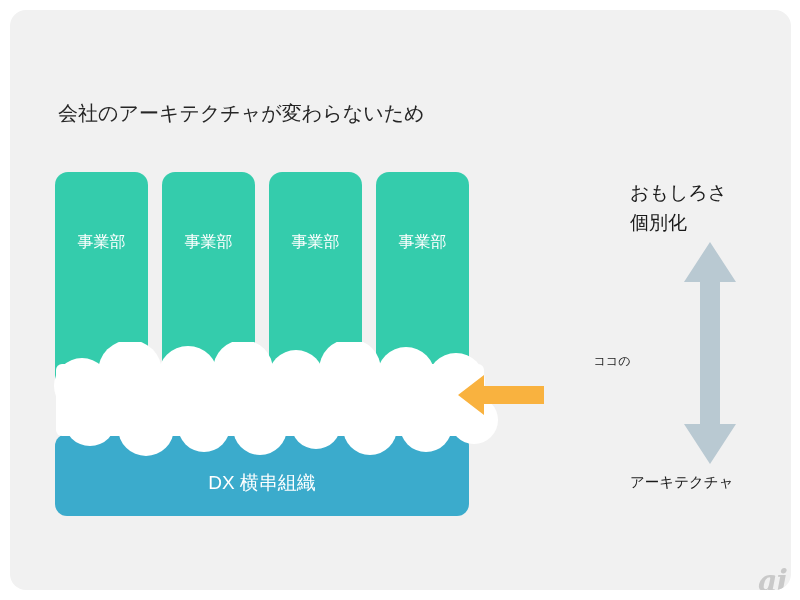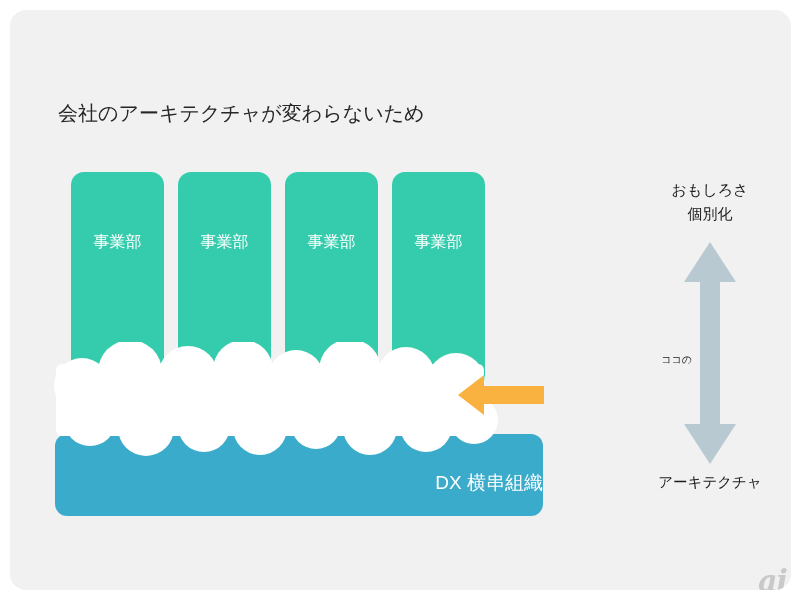--- a/index.html
+++ b/index.html
@@ -56,41 +56,40 @@
     height: 215px;
     background: #34ccac;
     border-radius: 13px 13px 5px 5px;
     color: #ffffff;
     font-size: 16px;
     display: flex;
     align-items: center;
     justify-content: center;
     padding-bottom: 74px;
     box-sizing: border-box;
-    margin-left: 16px;
   }
   .card.c0 { left: 45px; }
   .card.c1 { left: 152px; }
   .card.c2 { left: 259px; }
   .card.c3 { left: 366px; }
 
   
   #dx-bar {
     position: absolute;
     left: 45px;
     top: 424px;
-    width: 488px;
+    width: 414px;
     height: 82px;
     background: #3babcc;
     border-radius: 12px;
     color: #ffffff;
     font-size: 19px;
     display: flex;
     align-items: center;
-    justify-content: flex-end;
+    justify-content: center;
     padding-top: 16px;
     box-sizing: border-box;
   }
 
   
   #cloud {
     position: absolute;
     left: 28px;
     top: 332px;
     width: 460px;
@@ -107,44 +106,43 @@
     width: 86px;
     height: 40px;
   }
 
   
   #callout {
     position: absolute;
     left: 522px;
     top: 342px;
     width: 160px;
-    text-align: right;
-    font-size: 10px;
+    text-align: center;
+    font-size: 12px;
     line-height: 1.62;
     color: #1a1a1a;
   }
   #callout div { white-space: nowrap; }
 
   
   #axis-top {
     position: absolute;
     left: 620px;
     top: 168px;
     width: 160px;
-    text-align: center;
-    font-size: 15px;
+    text-align: left;
+    font-size: 19px;
     line-height: 1.6;
     color: #1a1a1a;
   }
   #axis-bottom {
     position: absolute;
     left: 620px;
     top: 461px;
     width: 160px;
-    text-align: center;
     font-size: 14.5px;
     line-height: 1.6;
     color: #1a1a1a;
     font-family: Liberation Serif, serif;
   }
   #axis-top div, #axis-bottom div { white-space: nowrap; }
 
   #double-arrow {
     position: absolute;
     left: 672px;

